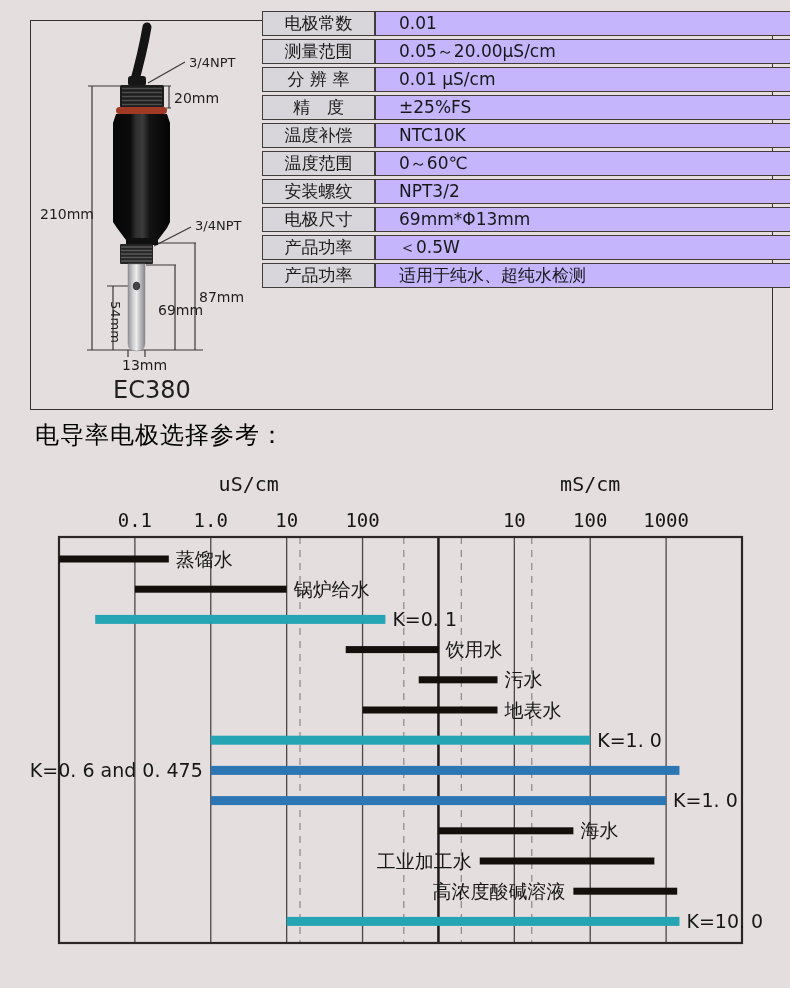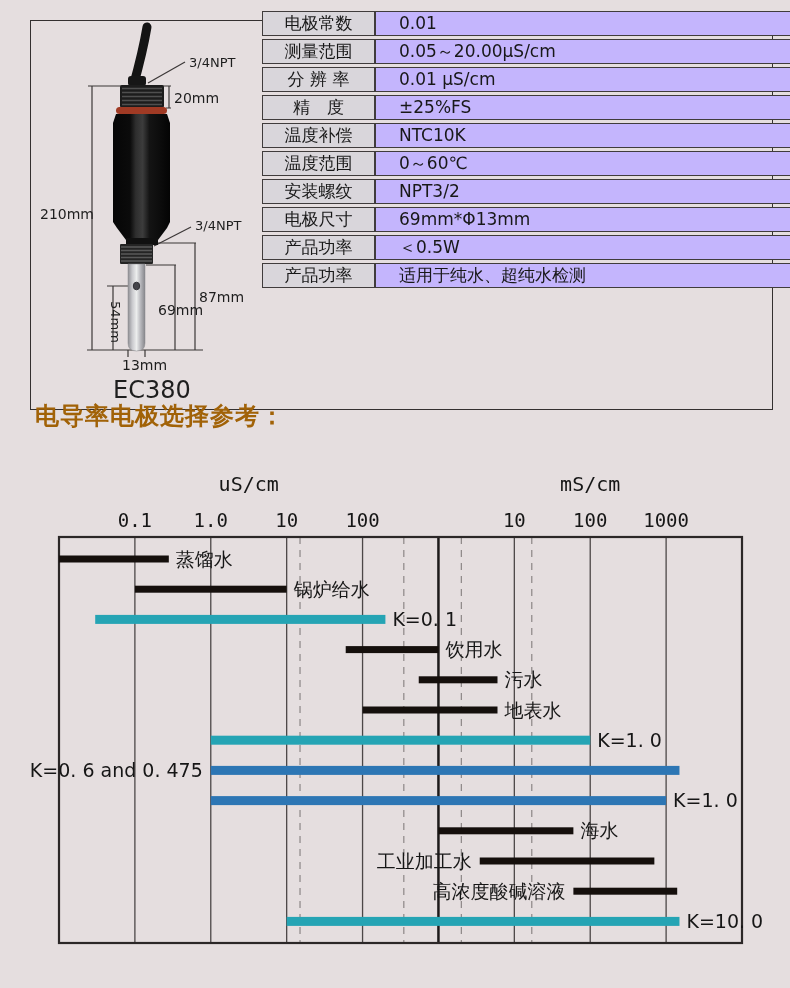--- a/index.html
+++ b/index.html
@@ -23,22 +23,22 @@
     border:1.5px solid #403c3c;height:20.5px;line-height:21px;
     font-size:17px;overflow:hidden;white-space:nowrap;
   }
   td.lbl{
     width:109px;background:#d9d6db;text-align:center;border-right:1.5px solid #403c3c;
   }
   td.val{
     background:#c4b5fd;border-left:none;padding-left:23px;font-size:17.5px;
   }
   .chart-title{
-    position:absolute;left:35px;top:400px;
-    font-size:24px;font-weight:bold;color:#a16207;letter-spacing:1px;
+    position:absolute;left:35px;top:419px;
+    font-size:24px;font-weight:normal;color:#000000;letter-spacing:1px;
   }
   .chart-svg{position:absolute;left:0;top:440px;}
   .chart-svg text{fill:#161616;}
   .chart-svg .tick{font-family:"DejaVu Sans Mono","Liberation Mono",monospace;font-size:19px;}
   .chart-svg .unit{font-family:"DejaVu Sans Mono","Liberation Mono",monospace;font-size:20px;}
   .chart-svg .bar-label{font-family:"DejaVu Sans","Liberation Sans",sans-serif;font-size:19px;}
   .figure-svg text{fill:#1e1e1e;font-family:"DejaVu Sans","Liberation Sans",sans-serif;}
   .dimtxt{font-size:14px;}
   .dimtxt-s{font-size:13px;}
   .model-txt{font-size:24px;}

